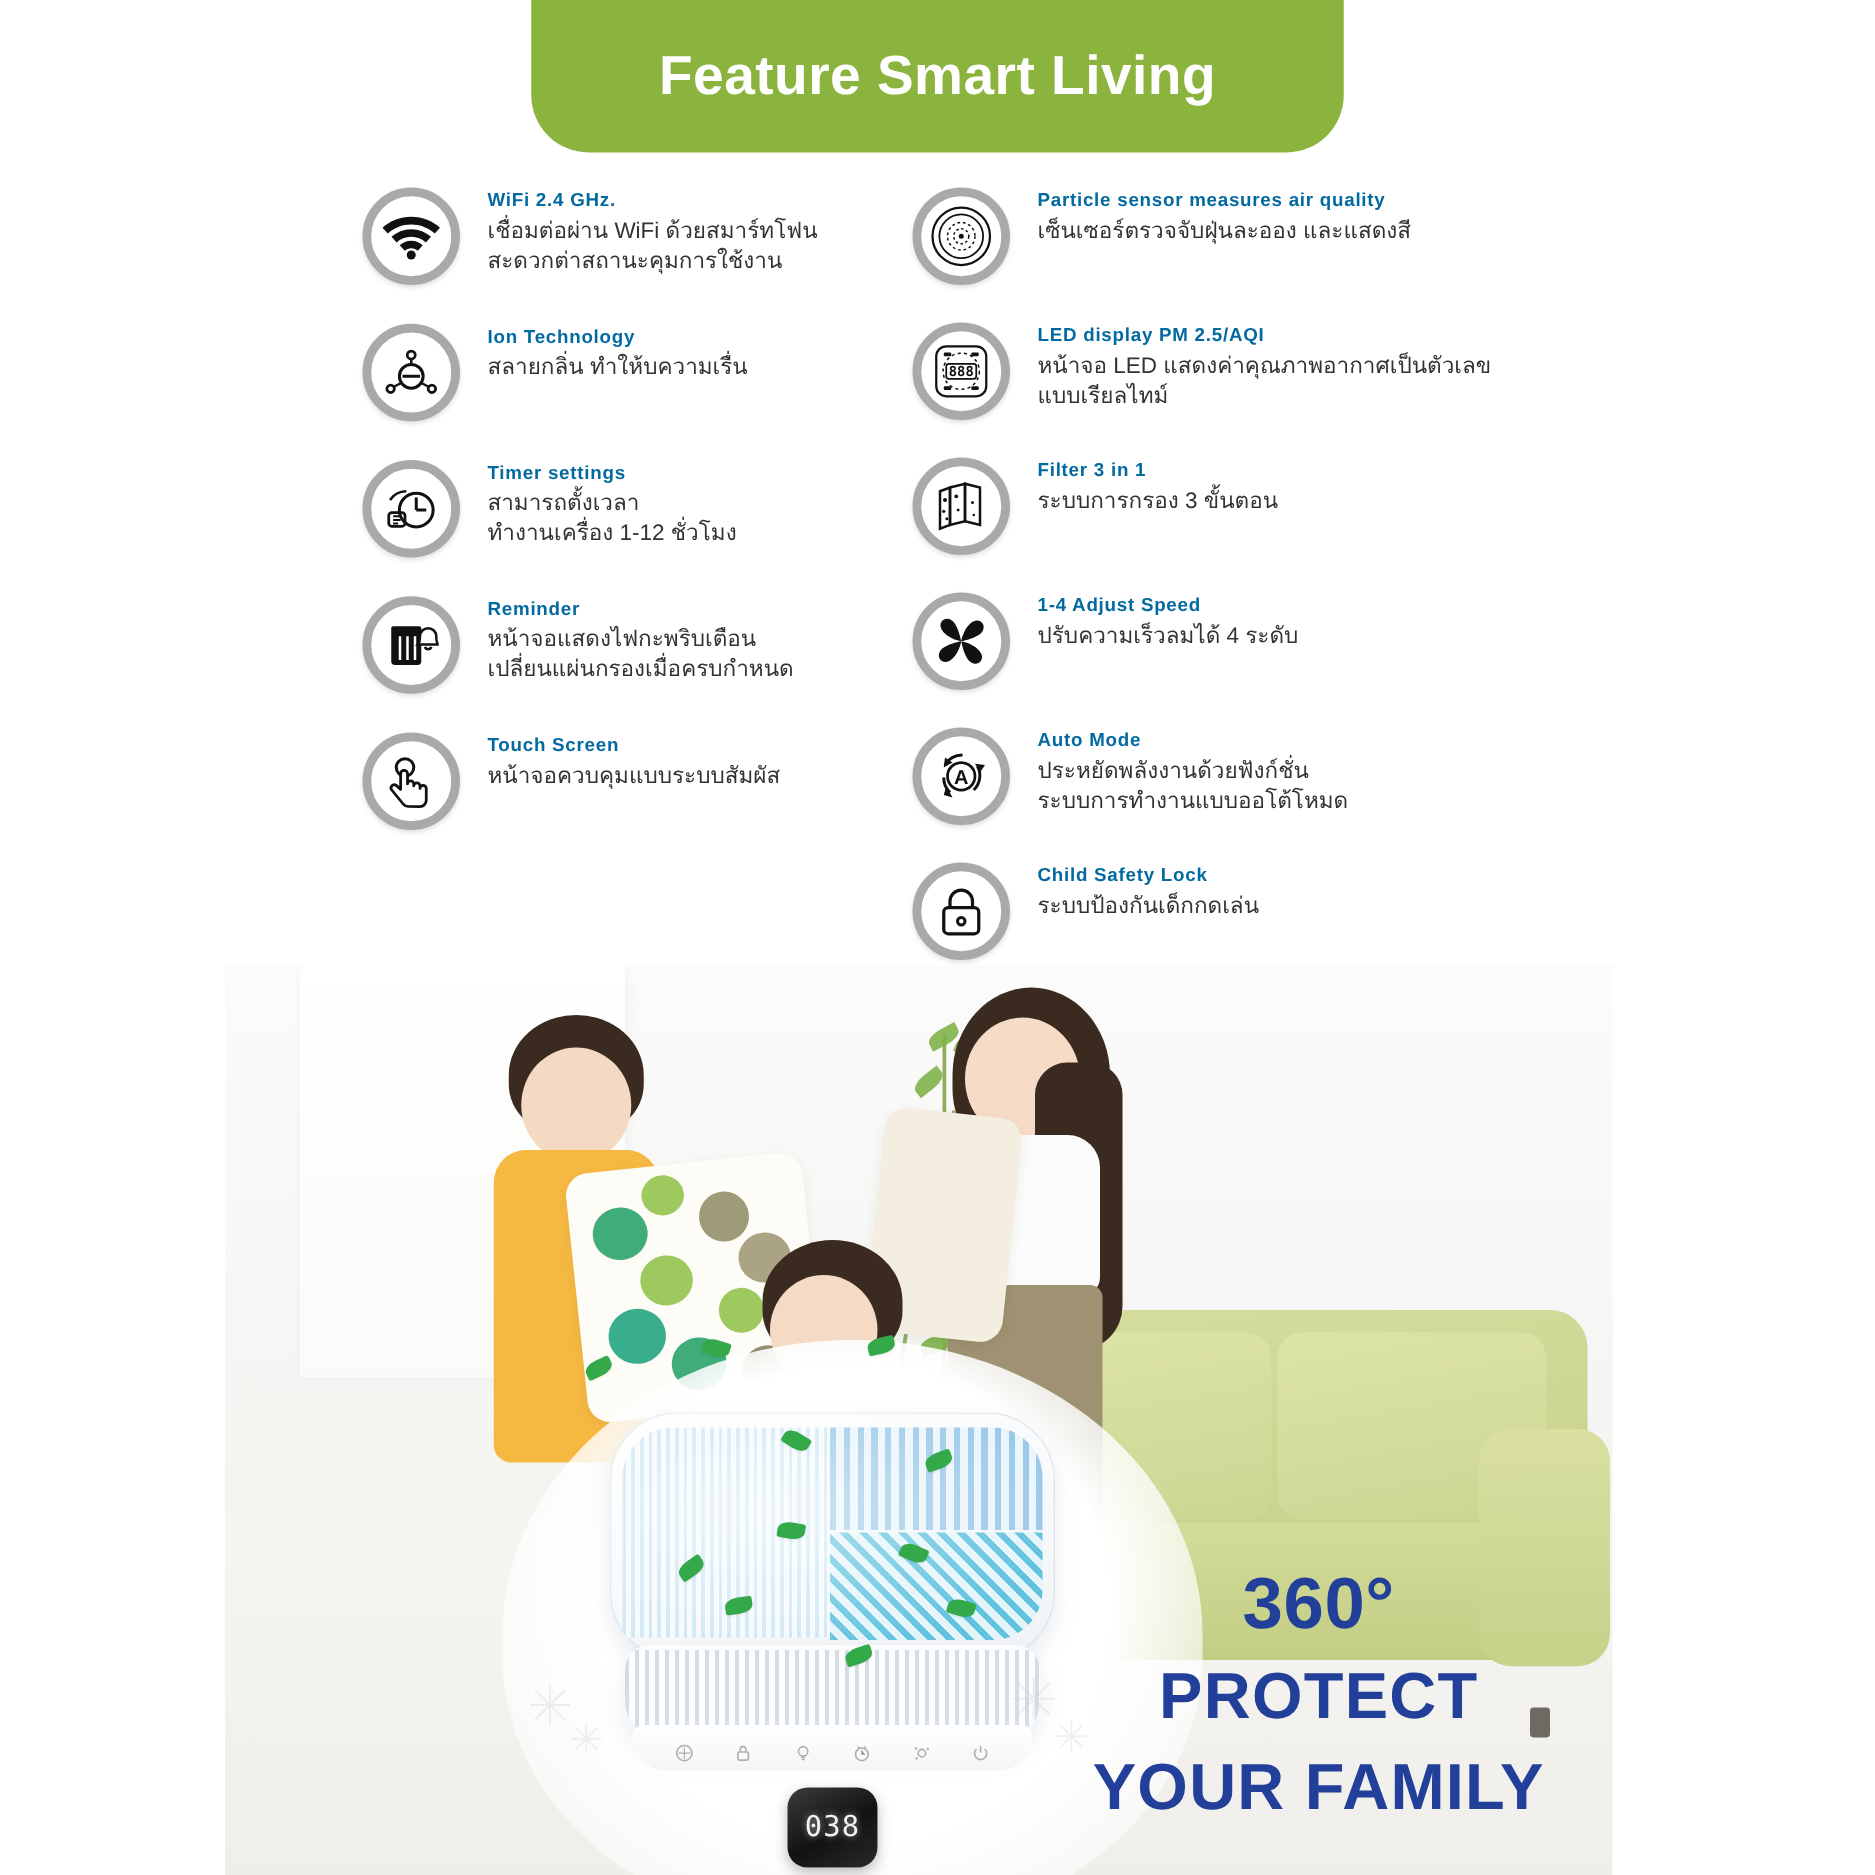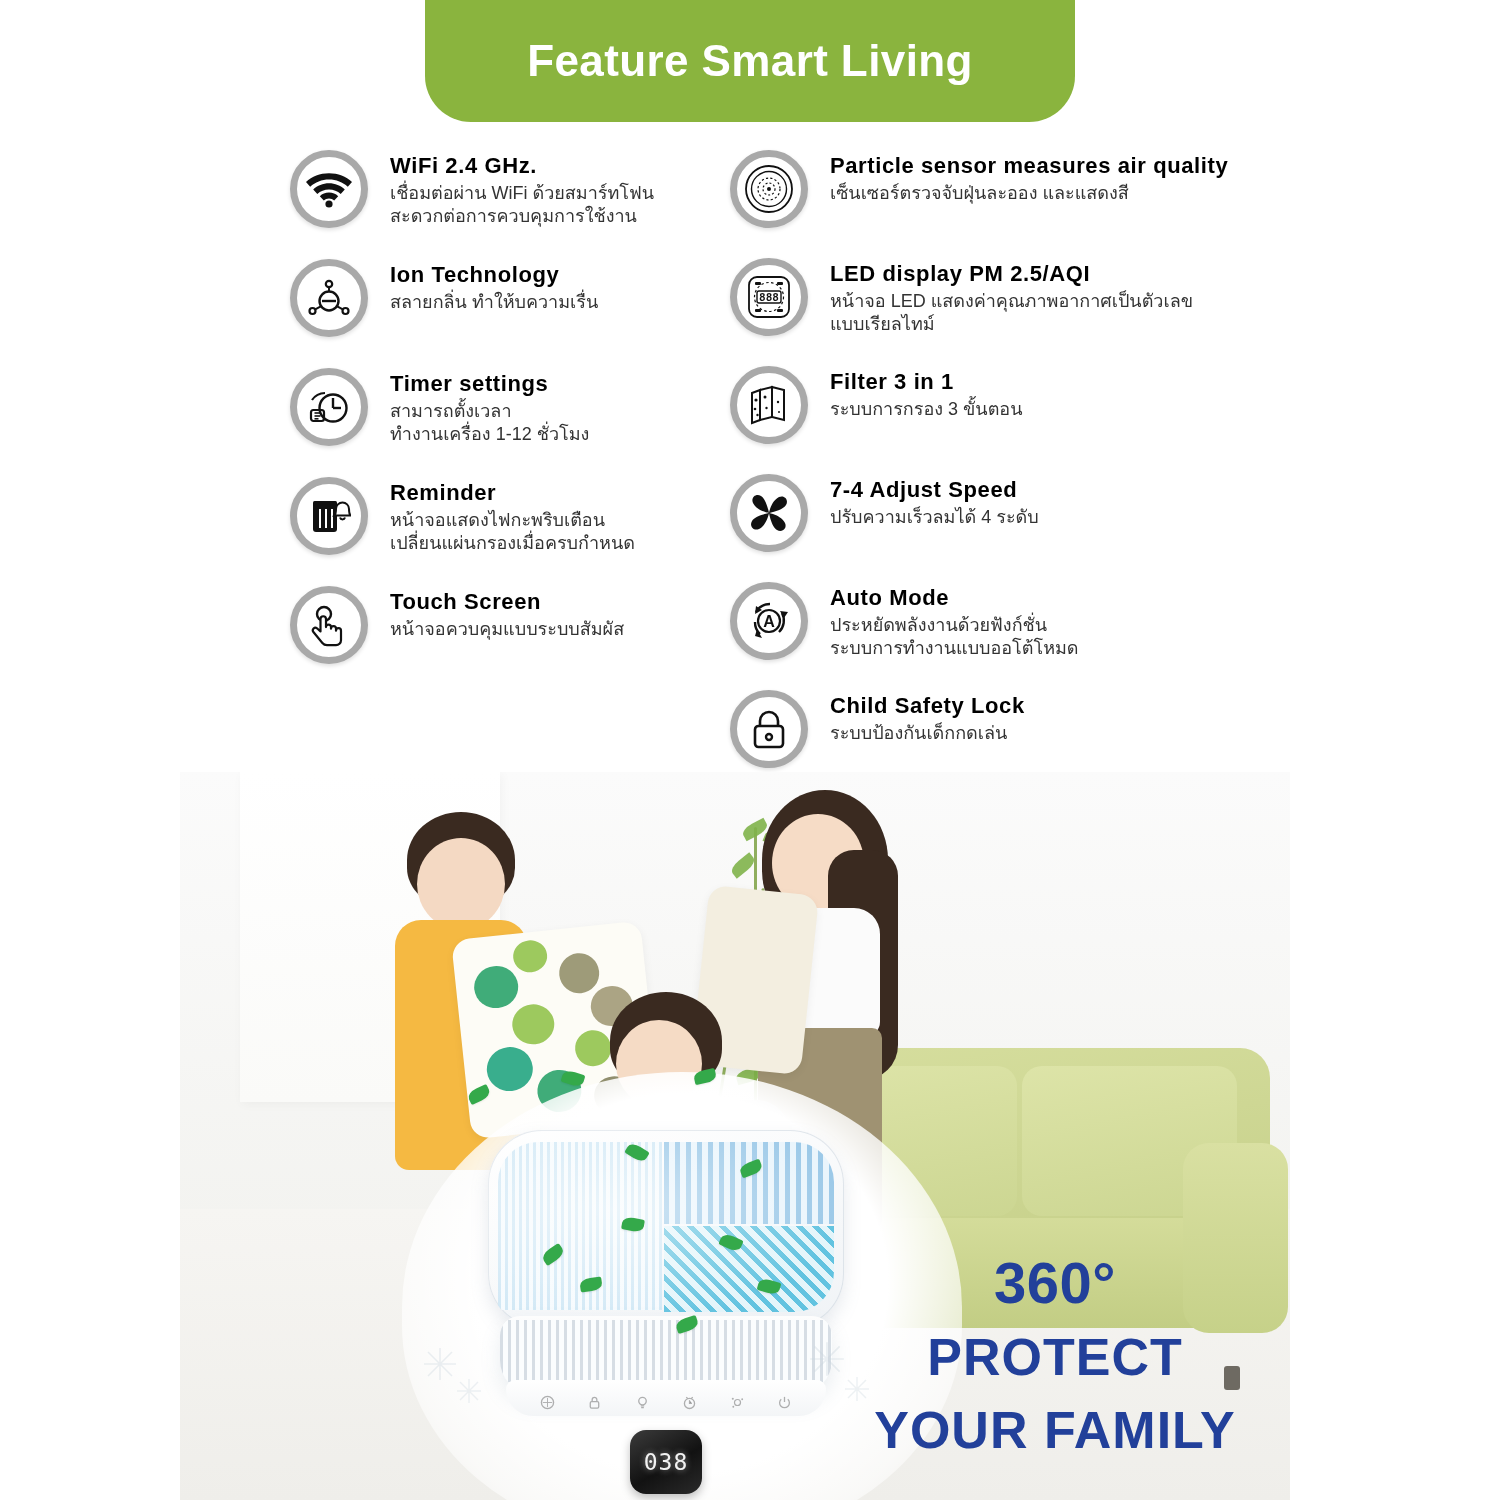--- a/index.html
+++ b/index.html
@@ -48,21 +48,21 @@
     border:7px solid #a9a9a9;
     box-sizing:border-box;
     display:flex;align-items:center;justify-content:center;
     box-shadow:0 2px 4px rgba(0,0,0,.13);
     margin-top:2px;
   }
   .icon-circle svg{display:block;}
 
   .feature-text{margin-left:22px;padding-top:4px;}
   .feature-title{
-    font-size:22px;font-weight:bold;color:#000000;
+    font-size:15px;font-weight:bold;color:#0369a1;
     letter-spacing:.6px;line-height:1.25;margin-bottom:2px;
     white-space:nowrap;
   }
   .feature-desc{
     font-size:18px;color:#333333;line-height:1.32;
     white-space:nowrap;font-weight:normal;
   }
 
   
   .scene{
@@ -213,21 +213,21 @@
           <svg width="46" height="38" viewBox="0 0 46 38">
             <path d="M23 9.5c7.2 0 13.8 2.7 18.8 7.2l4.2-4.6C40.1 6.6 32 3.3 23 3.3S5.9 6.6 0 12.1l4.2 4.6C9.2 12.2 15.8 9.5 23 9.5z" fill="#111"></path>
             <path d="M23 19.4c4.5 0 8.6 1.7 11.7 4.5l4.1-4.5c-4.2-3.8-9.7-6.1-15.8-6.1s-11.6 2.3-15.8 6.1l4.1 4.5c3.1-2.8 7.2-4.5 11.7-4.5z" fill="#111"></path>
             <path d="M23 28.6c2 0 3.8.8 5.2 2l4-4.4c-2.4-2.2-5.6-3.6-9.2-3.6s-6.8 1.4-9.2 3.6l4 4.4c1.4-1.2 3.2-2 5.2-2z" fill="#111"></path>
             <circle cx="23" cy="34" r="3.6" fill="#111"></circle>
           </svg>
         </div>
         <div class="feature-text">
           <div class="feature-title">WiFi 2.4 GHz.</div>
           <div class="feature-desc">เชื่อมต่อผ่าน WiFi ด้วยสมาร์ทโฟน</div>
-          <div class="feature-desc">สะดวกต่อการควบคุมการใช้งาน</div>
+          <div class="feature-desc">สะดวกต่าสถานะคุมการใช้งาน</div>
         </div>
       </div>
 
 
       <div class="feature">
         <div class="icon-circle">
           <svg width="44" height="40" viewBox="0 0 44 40">
             <circle cx="22" cy="23" r="9.5" fill="none" stroke="#111" stroke-width="2.4"></circle>
             <line x1="15" y1="23" x2="29" y2="23" stroke="#111" stroke-width="2.4"></line>
             <circle cx="22" cy="6" r="3.2" fill="none" stroke="#111" stroke-width="2.2"></circle>
@@ -360,21 +360,21 @@
       <div class="feature">
         <div class="icon-circle">
           <svg width="44" height="44" viewBox="0 0 44 44">
             <path d="M22 22 C22 22 10 20 6 12 C3.5 6.5 9 2 14 5 C19.5 8.2 22 22 22 22Z" fill="#111"></path>
             <path d="M22 22 C22 22 24 10 32 6 C37.5 3.5 42 9 39 14 C35.8 19.5 22 22 22 22Z" fill="#111"></path>
             <path d="M22 22 C22 22 34 24 38 32 C40.5 37.5 35 42 30 39 C24.5 35.8 22 22 22 22Z" fill="#111"></path>
             <path d="M22 22 C22 22 20 34 12 38 C6.5 40.5 2 35 5 30 C8.2 24.5 22 22 22 22Z" fill="#111"></path>
           </svg>
         </div>
         <div class="feature-text">
-          <div class="feature-title">7-4 Adjust Speed</div>
+          <div class="feature-title">1-4 Adjust Speed</div>
           <div class="feature-desc">ปรับความเร็วลมได้ 4 ระดับ</div>
         </div>
       </div>
 
       <div class="feature">
         <div class="icon-circle">
           <svg width="46" height="46" viewBox="0 0 46 46">
             <circle cx="23" cy="23" r="11" fill="none" stroke="#111" stroke-width="2.2"></circle>
             <text x="23" y="29" font-size="16" font-weight="bold" font-family="Liberation Sans, sans-serif" text-anchor="middle" fill="#111">A</text>
             <path d="M10 14 A16 16 0 0 1 24 6" fill="none" stroke="#111" stroke-width="2.4"></path>

